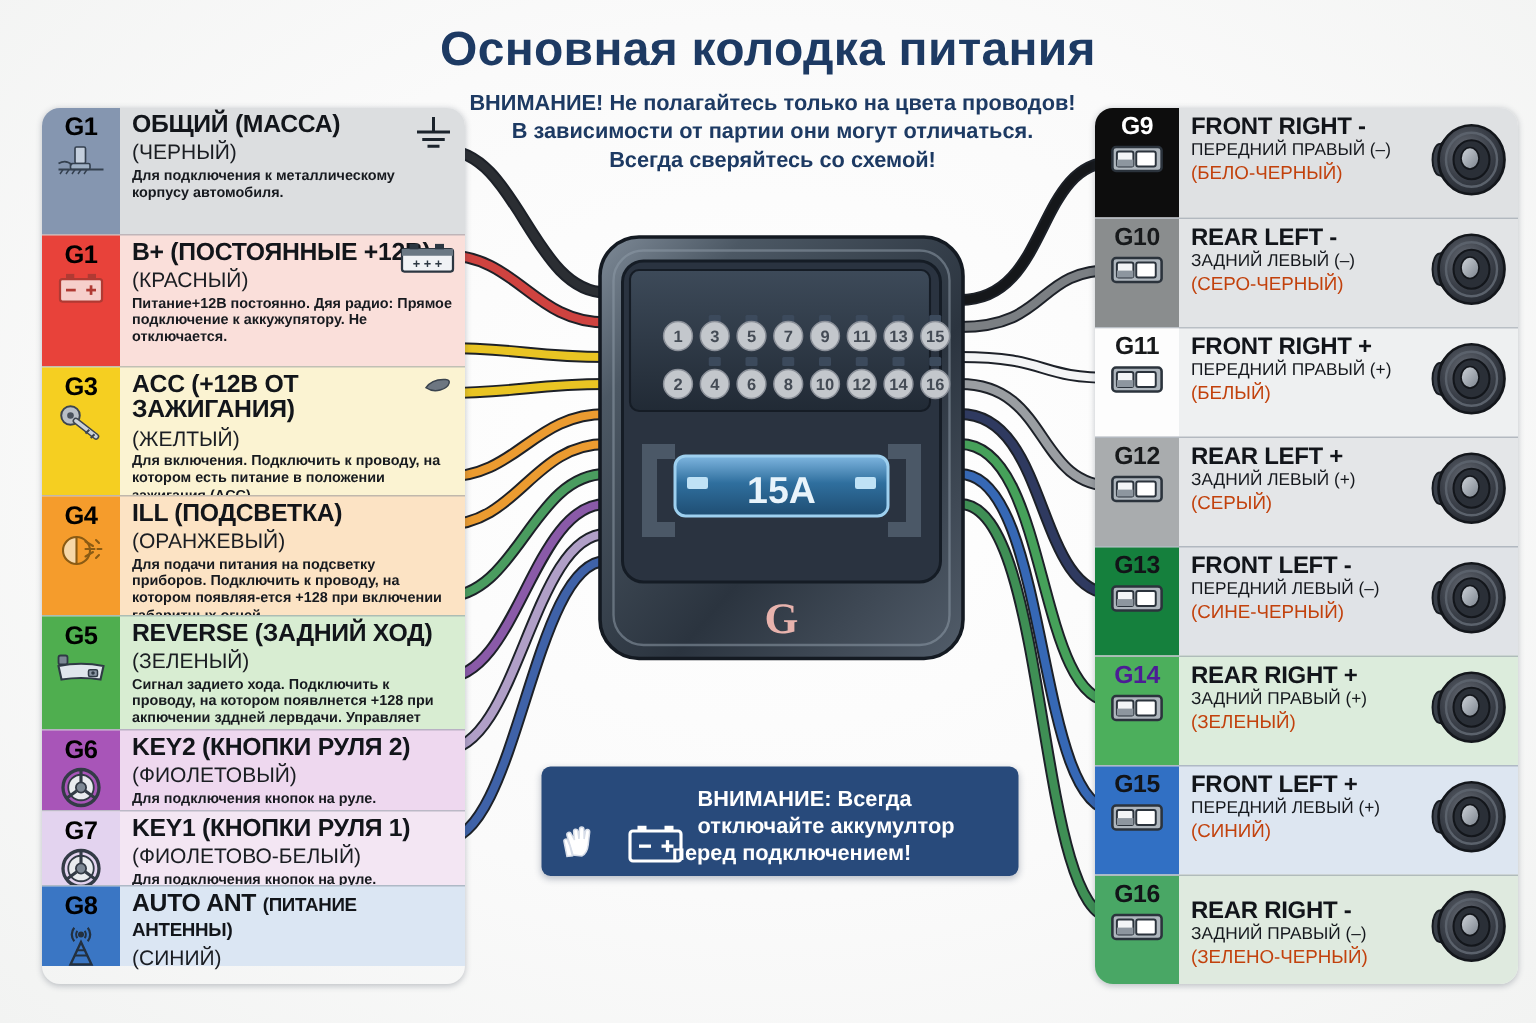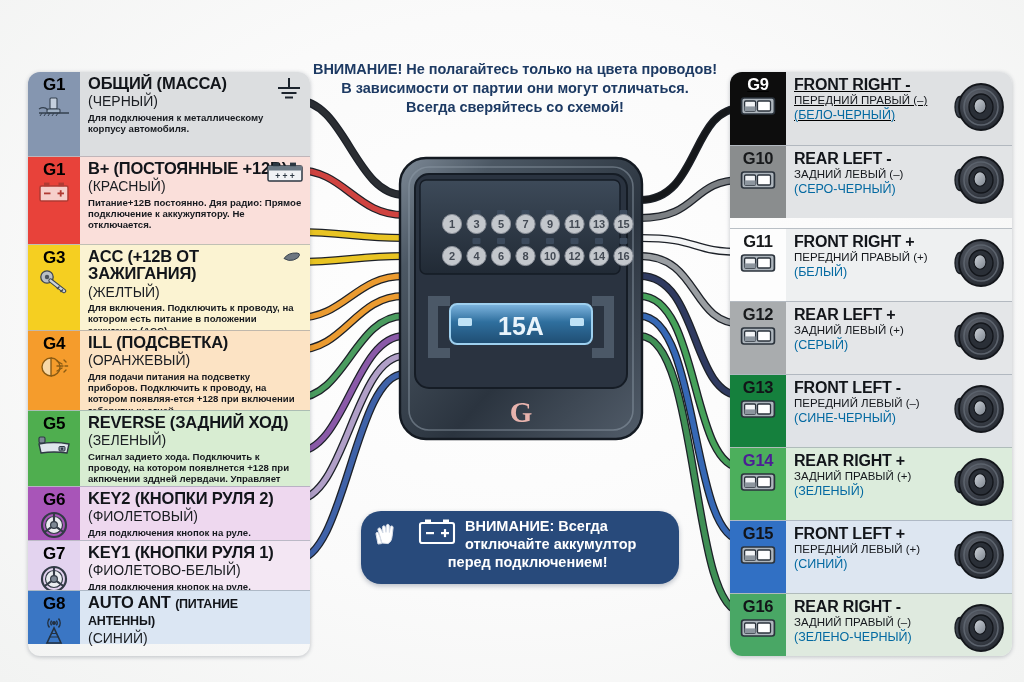--- a/index.html
+++ b/index.html
@@ -61,43 +61,44 @@
   .body {
     flex: 1 1 auto; position: relative;
     padding: 3px 8px 4px 8px;
     min-width: 0;
   }
   .b-title { font-size: 16.5px; font-weight: bold; color: #12151a; line-height: 1.06; letter-spacing: -.2px; }
   .b-title .sm { font-size: 12.5px; }
   .b-color { font-size: 14px; color: #1a1d22; line-height: 1.15; margin-top: 1px; }
   .panel-right .b-title { font-size: 16px; }
   .panel-right .b-sub  { font-size: 11.5px; color:#15181d; line-height:1.2; }
-  .panel-right .b-col  { font-size: 12.5px; color:#0369a1; line-height:1.2; }
+  .panel-right .b-col  { font-size: 12.5px; color:#c2410c; line-height:1.2; }
   .b-desc { font-size: 9.6px; color: #171a1f; line-height: 1.18; margin-top: 2px; font-weight: 600; }
 
   .corner-ico { position: absolute; right: 6px; top: 4px; }
   .spk { position: absolute; right: 2px; top: 50%; transform: translateY(-50%); }
 
   
   #connector { position: absolute; left: 398px; top: 156px; width: 246px; height: 285px; }
 
   
   .botwarn {
     position: absolute; left: 361px; top: 511px; width: 318px; height: 73px;
-    background: #284a7b; border-radius: 20px;
-    display: flex; align-items: flex-start; gap: 8px; padding: 6px 28px 6px 14px;
+    background: #284a7b; border-radius: 6px;
+    display: flex; align-items: flex-end; gap: 8px; padding: 6px 28px 6px 14px;
     box-shadow: 0 2px 5px rgba(30,45,75,.3);
   }
   .botwarn .txt { color: #fff; font-size: 14.5px; font-weight: 600; line-height: 1.25; }
 </style>
 </head>
 <body>
 
 <div id="stage">
 
+  <div class="title">Основная колодка питания</div>
 
   <div class="warn-top">
     <div>ВНИМАНИЕ! Не полагайтесь только на цвета проводов!</div>
     <div>В зависимости от партии они могут отличаться.</div>
     <div>Всегда сверяйтесь со схемой!</div>
   </div>
 
   <svg id="wires" viewBox="0 0 1024 682">
       <path d="M296 100 C345 100 355 195 404 195" fill="none" stroke="#1d2128" stroke-width="8" stroke-linecap="round"></path>
       <path d="M296 100 C345 100 355 195 404 195" fill="none" stroke="#2b2e33" stroke-width="5.4" stroke-linecap="round"></path>
@@ -288,21 +289,21 @@
      <div class="body">
 
        <div class="b-title"><span>AUTO ANT</span> <span class="sm">(ПИТАНИЕ АНТЕННЫ)</span></div>
        <div class="b-color">(СИНИЙ)</div>
 
      </div>
       </div>
     </div>
 
   <div class="panel panel-right" id="rightPanel">
-      <div class="row" style="height: 73px; background: rgb(223, 225, 227); text-decoration: underline;">
+      <div class="row" style="height: 73px; background: rgb(223, 225, 227);">
         <div class="tab" style="background:#0d0d0d">
        <div class="tab-code" style="color:#ffffff">G9</div>
        <div class="tab-ico"><svg width="36" height="22" viewBox="0 0 36 22">
               <rect x="1.6" y="3" width="32.8" height="16" rx="2.4" fill="#aeb6bd" stroke="#2b333c" stroke-width="1.7"></rect>
          <rect x="4.6" y="6" width="11" height="10" rx="1.3" fill="#f2f4f6" stroke="#2b333c" stroke-width="1.3"></rect>
          <rect x="17.5" y="6" width="13" height="10" rx="1.3" fill="#ffffff" stroke="#2b333c" stroke-width="1.3"></rect>
          <rect x="4.6" y="11.4" width="11" height="4.6" fill="#8d969f"></rect>
             </svg></div>
      </div>
      <div class="body" style="padding-top:5px">
@@ -358,21 +359,21 @@
     <ellipse cx="33" cy="30" rx="22" ry="23" fill="url(#spkG)" stroke="#13161b" stroke-width="1.8"></ellipse>
     <ellipse cx="33" cy="30" rx="17" ry="18" fill="none" stroke="#5b626c" stroke-width="1.6"></ellipse>
     <ellipse cx="33" cy="30" rx="12" ry="13" fill="#2a2f37" stroke="#13161b" stroke-width="1.4"></ellipse>
     <ellipse cx="32" cy="29" rx="6" ry="7.2" fill="url(#spkC)" stroke="#13161b" stroke-width="1.1"></ellipse>
   </svg></div>
        <div class="b-title">REAR LEFT -</div>
        <div class="b-sub">ЗАДНИЙ ЛЕВЫЙ (–)</div>
        <div class="b-col">(СЕРО-ЧЕРНЫЙ)</div>
      </div>
       </div>
-      <div class="row" style="height: 73px; background: rgb(238, 240, 241); margin-top: 10px;">
+      <div class="row" style="height: 73px; background: rgb(238, 240, 241);">
         <div class="tab" style="background:#fdfdfd">
        <div class="tab-code" style="color:#17191b">G11</div>
        <div class="tab-ico"><svg width="36" height="22" viewBox="0 0 36 22">
               <rect x="1.6" y="3" width="32.8" height="16" rx="2.4" fill="#aeb6bd" stroke="#2b333c" stroke-width="1.7"></rect>
          <rect x="4.6" y="6" width="11" height="10" rx="1.3" fill="#f2f4f6" stroke="#2b333c" stroke-width="1.3"></rect>
          <rect x="17.5" y="6" width="13" height="10" rx="1.3" fill="#ffffff" stroke="#2b333c" stroke-width="1.3"></rect>
          <rect x="4.6" y="11.4" width="11" height="4.6" fill="#8d969f"></rect>
             </svg></div>
      </div>
      <div class="body" style="padding-top:5px">
@@ -543,21 +544,21 @@
       <div class="row" style="height: 73px; background: rgb(223, 234, 223);">
         <div class="tab" style="background:#49a765">
        <div class="tab-code" style="color:#121418">G16</div>
        <div class="tab-ico"><svg width="36" height="22" viewBox="0 0 36 22">
               <rect x="1.6" y="3" width="32.8" height="16" rx="2.4" fill="#aeb6bd" stroke="#2b333c" stroke-width="1.7"></rect>
          <rect x="4.6" y="6" width="11" height="10" rx="1.3" fill="#f2f4f6" stroke="#2b333c" stroke-width="1.3"></rect>
          <rect x="17.5" y="6" width="13" height="10" rx="1.3" fill="#ffffff" stroke="#2b333c" stroke-width="1.3"></rect>
          <rect x="4.6" y="11.4" width="11" height="4.6" fill="#8d969f"></rect>
             </svg></div>
      </div>
-     <div class="body" style="padding-top:5px">
+     <div class="body" style="padding-top:16px">
        <div class="spk"><svg width="62" height="60" viewBox="0 0 62 60">
     <defs>
       <radialGradient id="spkG" cx="42%" cy="38%" r="70%">
         <stop offset="0%" stop-color="#6b7079"></stop>
         <stop offset="55%" stop-color="#3b4049"></stop>
         <stop offset="100%" stop-color="#20242b"></stop>
       </radialGradient>
       <linearGradient id="spkC" x1="0" y1="0" x2="1" y2="1">
         <stop offset="0%" stop-color="#cfd4da"></stop>
         <stop offset="100%" stop-color="#7a828c"></stop>

